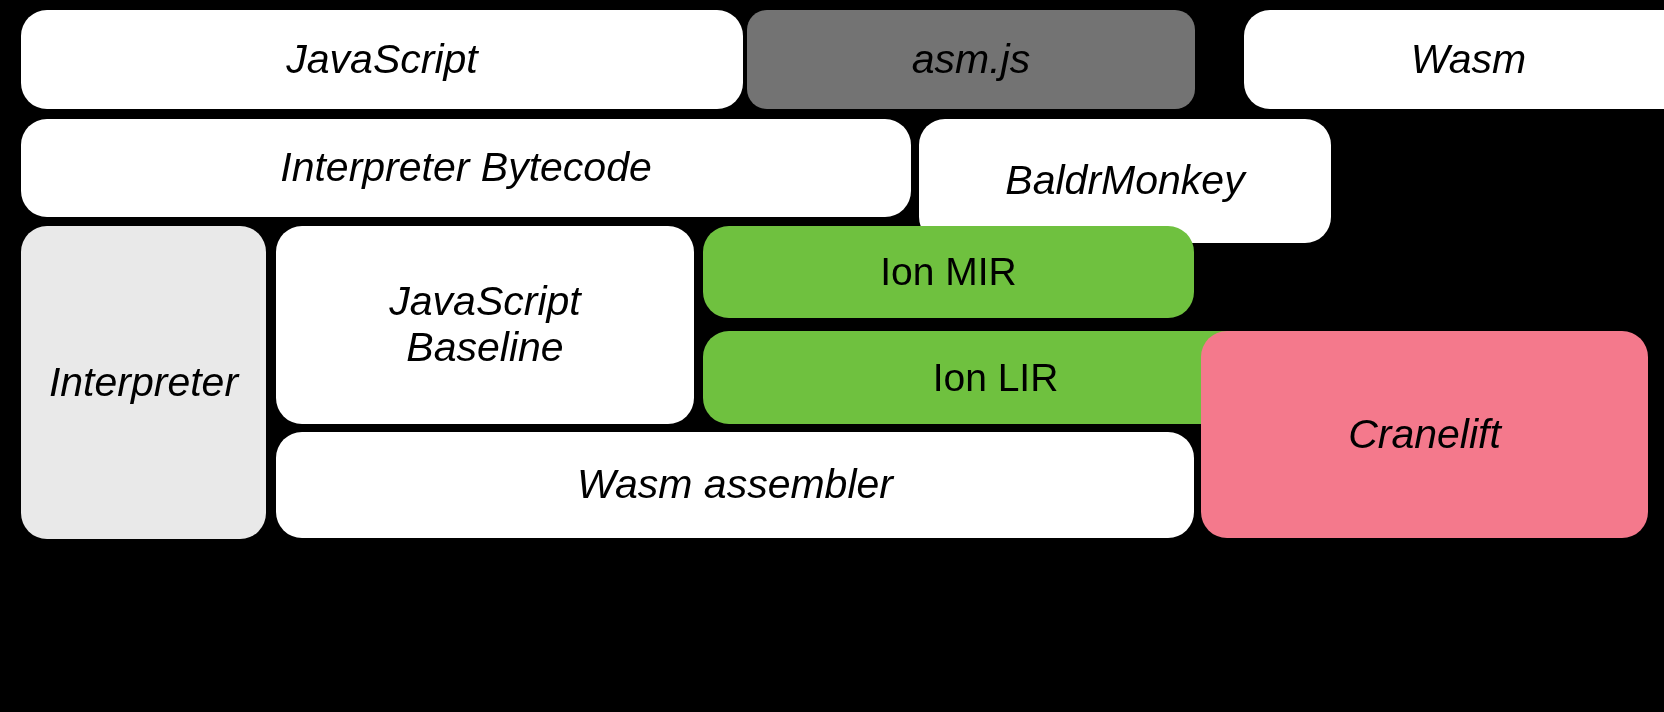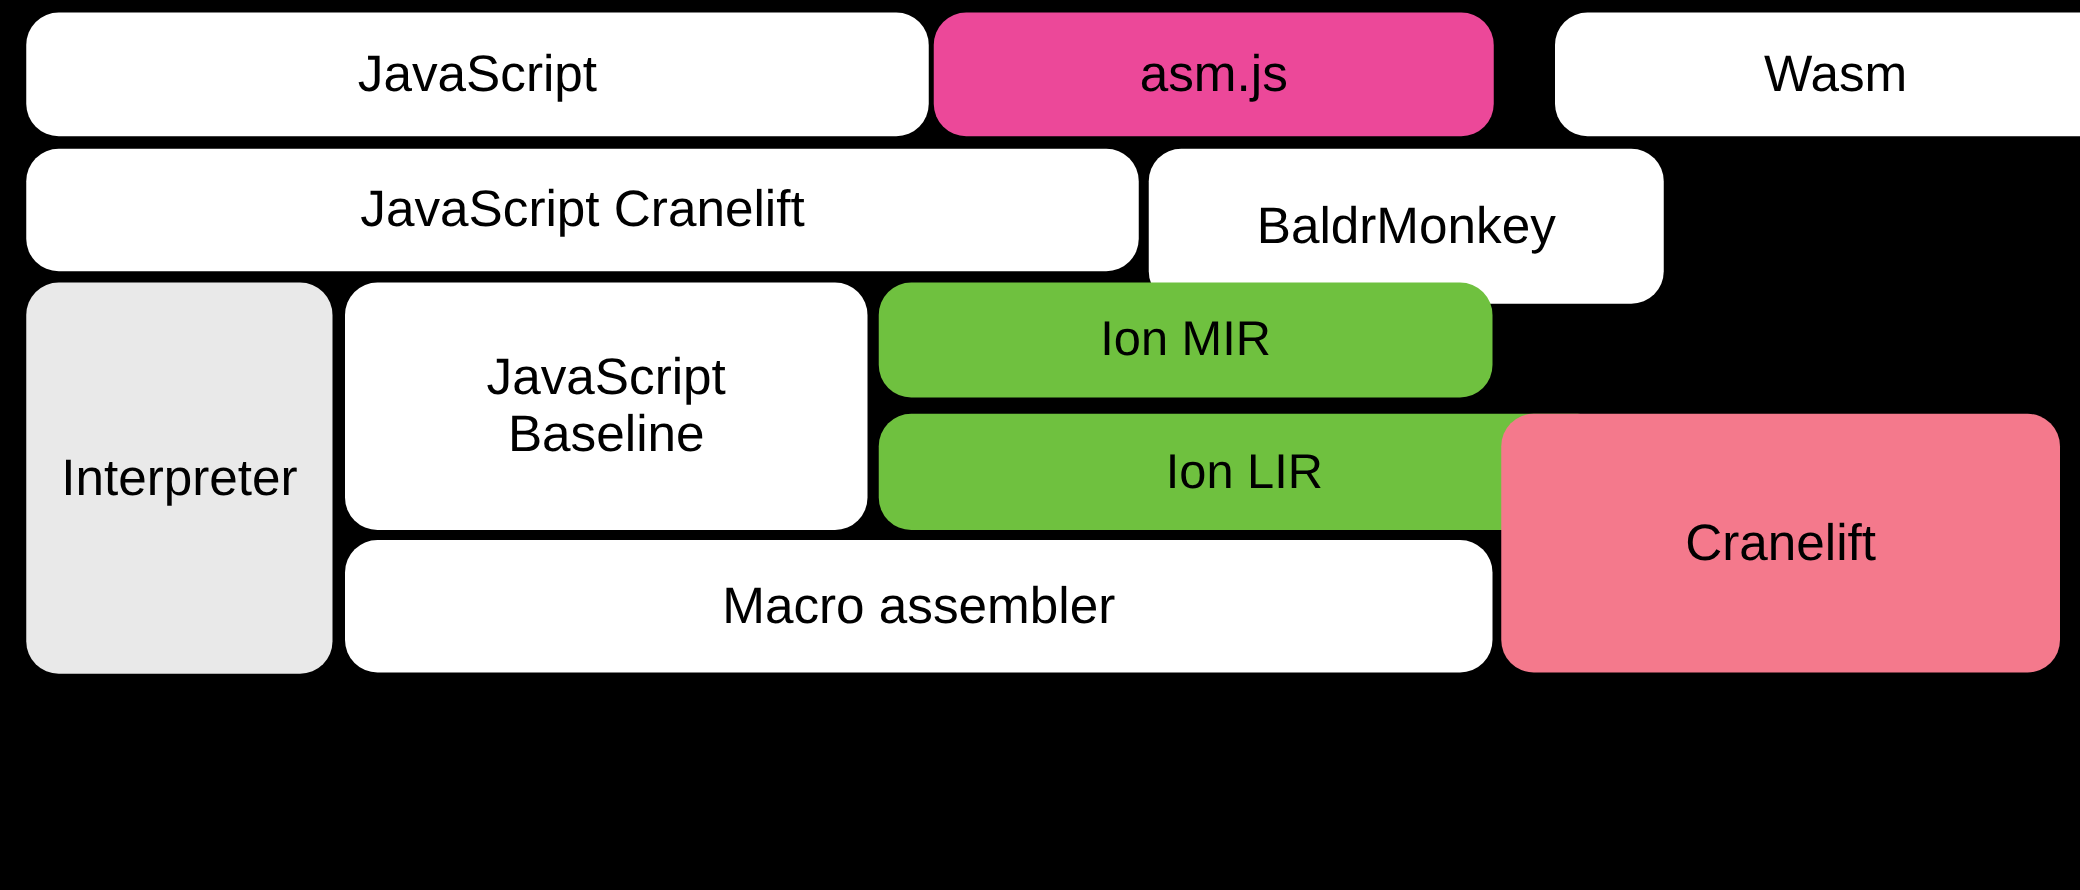--- a/index.html
+++ b/index.html
@@ -28,32 +28,32 @@
     text-align: center;
     border-radius: 26px;
     background: #ffffff;
     color: #000000;
     font-family: "Liberation Sans", sans-serif;
     font-weight: 400;
     line-height: 1.12;
     white-space: pre-line;
     user-select: none;
   }
-  .node.sz-lg  { font-size: 41px; }
+  .node.sz-lg  { font-size: 41px; font-style: italic; }
   .node.sz-md  { font-size: 39px; }
 </style>
 </head>
 <body>
 
 <div id="stage" style="background: rgb(0, 0, 0);">
     <div class="node sz-lg" style="left: 21px; top: 10px; width: 722px; height: 99px; background: rgb(255, 255, 255); color: rgb(0, 0, 0);">JavaScript</div>
-    <div class="node sz-lg" style="left: 747px; top: 10px; width: 448px; height: 99px; background: #ec4899; color: rgb(0, 0, 0);">asm.js</div>
+    <div class="node sz-lg" style="left: 747px; top: 10px; width: 448px; height: 99px; background: #737373; color: rgb(0, 0, 0); border-radius: 20px;">asm.js</div>
     <div class="node sz-lg" style="left: 1199px; top: 10px; width: 449px; height: 99px; background: rgb(255, 255, 255); color: rgb(0, 0, 0); margin-left: 45px;">Wasm</div>
-    <div class="node sz-lg" style="left: 21px; top: 119px; width: 890px; height: 98px; background: rgb(255, 255, 255); color: rgb(0, 0, 0);">JavaScript Cranelift</div>
+    <div class="node sz-lg" style="left: 21px; top: 119px; width: 890px; height: 98px; background: rgb(255, 255, 255); color: rgb(0, 0, 0);">Interpreter Bytecode</div>
     <div class="node sz-lg" style="left: 919px; top: 119px; width: 412px; height: 124px; background: rgb(255, 255, 255); color: rgb(0, 0, 0);">BaldrMonkey</div>
     <div class="node sz-lg" style="left: 21px; top: 226px; width: 245px; height: 313px; background: rgb(233, 233, 233); color: rgb(0, 0, 0);">Interpreter</div>
     <div class="node sz-lg" style="left: 276px; top: 226px; width: 418px; height: 198px; background: rgb(255, 255, 255); color: rgb(0, 0, 0);">JavaScript
 Baseline</div>
     <div class="node sz-md" style="left: 703px; top: 226px; width: 491px; height: 92px; background: rgb(111, 193, 63); color: rgb(0, 0, 0);">Ion MIR</div>
     <div class="node sz-md" style="left: 703px; top: 331px; width: 585px; height: 93px; background: rgb(111, 193, 63); color: rgb(0, 0, 0);">Ion LIR</div>
     <div class="node sz-lg" style="left: 1201px; top: 331px; width: 447px; height: 207px; background: rgb(244, 121, 140); color: rgb(0, 0, 0);">Cranelift</div>
-    <div class="node sz-lg" style="left: 276px; top: 432px; width: 918px; height: 106px; background: rgb(255, 255, 255); color: rgb(0, 0, 0);">Macro assembler</div>
+    <div class="node sz-lg" style="left: 276px; top: 432px; width: 918px; height: 106px; background: rgb(255, 255, 255); color: rgb(0, 0, 0);">Wasm assembler</div>
   </div>
 
 </body></html>

